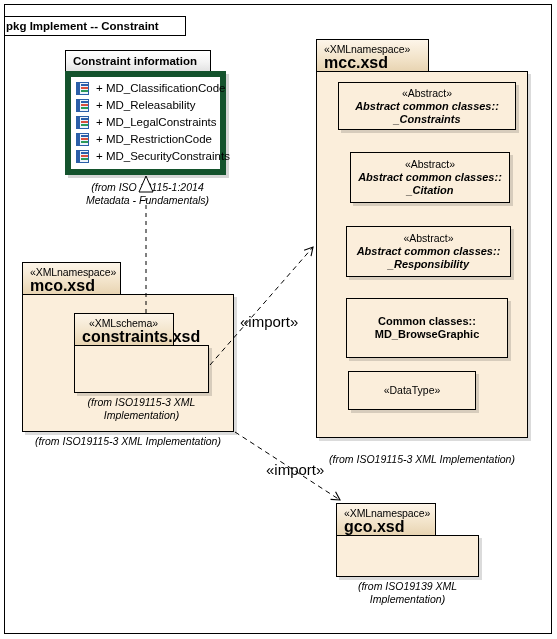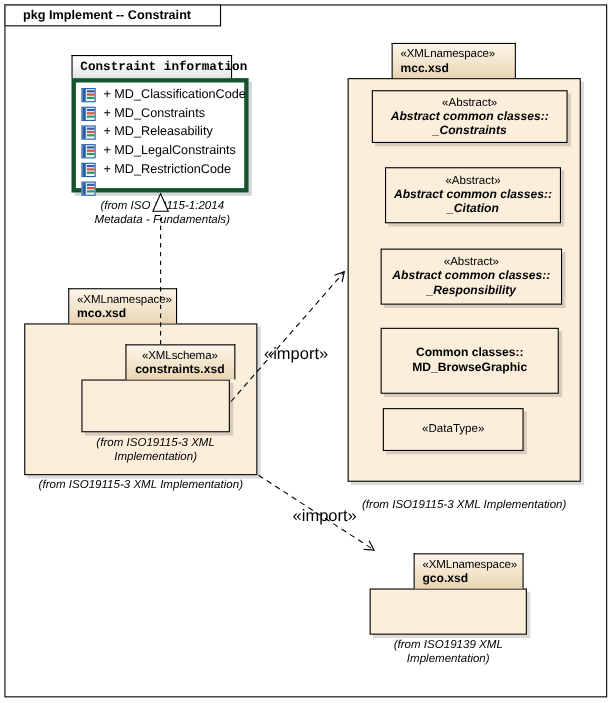--- a/index.html
+++ b/index.html
@@ -7,55 +7,54 @@
     width:557px;height:639px;position:relative;overflow:hidden;
     font-family:"Liberation Sans","DejaVu Sans",sans-serif;
     font-size:11px;color:#000;
   }
   
   #frame{
     position:absolute;left:4px;top:4px;width:548px;height:630px;
     border:1px solid #000;box-sizing:border-box;background:#fff;
   }
   #frame-tab{
-    position:absolute;left:4px;top:4px;height:20px;
+    position:absolute;left:4px;top:16px;height:20px;
     border:1px solid #000;border-bottom:1px solid #000;
     background:#fff;box-sizing:border-box;
-    padding:0 26px 0 16px;line-height:19px;
+    padding:0 26px 0 1px;line-height:19px;
     font-weight:bold;font-size:11.5px;white-space:nowrap;
   }
   .pkg-tab{
     position:absolute;left:0;top:0;box-sizing:border-box;
     border:1px solid #000;border-bottom:none;
     padding:3px 8px 2px 7px;line-height:13px;white-space:nowrap;
     background:linear-gradient(180deg,#fdf5e9 0%,#f2e3c9 60%,#e8d4b2 100%);
     z-index:3;
-    margin-left:40px;
   }
   .pkg-body{
     position:absolute;box-sizing:border-box;border:1px solid #000;
     background:#fbeedb;
     box-shadow:3px 3px 0 rgba(0,0,0,.14);
     z-index:2;
   }
   .stereo{font-size:10.5px;letter-spacing:-.1px;}
-  .pkgname{font-weight:bold;font-size:11px;}
+  .pkgname{font-weight:bold;font-size:16px;}
   .caption{
     position:absolute;text-align:center;font-style:italic;font-size:10.5px;
     line-height:13px;color:#000;z-index:4;
   }
   
   .wpkg-tab{
     position:absolute;box-sizing:border-box;border:1px solid #000;border-bottom:none;
     background:linear-gradient(180deg,#ffffff 0%,#f4f4f4 55%,#e3e3e3 100%);
     font-weight:bold;font-size:11.5px;padding:3px 8px 3px 7px;line-height:15px;
-    white-space:nowrap;z-index:3;font-family:Liberation Mono, monospace;
+    white-space:nowrap;z-index:3;
   }
   .wpkg-body{
-    position:absolute;box-sizing:border-box;border:4px solid #14532d;background:#fff;
+    position:absolute;box-sizing:border-box;border:6px solid #14532d;background:#fff;
     box-shadow:3px 3px 0 rgba(0,0,0,.16);z-index:2;
   }
   .feat{
     position:relative;height:17px;line-height:17px;padding-left:25px;
     font-size:11.5px;white-space:nowrap;
   }
   .feat .xicon{
     position:absolute;left:5px;top:2px;width:13px;height:13px;
     border:1px solid #2b5fa8;background:#eef4fc;box-sizing:border-box;
   }
@@ -104,29 +103,20 @@
       </span>
     <span>+ MD_ClassificationCode</span>
   </div>
   <div class="feat">
     <span class="xicon">
         <i class="bar"></i>
         <i class="l1"></i>
         <i class="l2"></i>
         <i class="l3"></i>
       </span>
-    <span>+ MD_Constraints</span>
-  </div>
-  <div class="feat">
-    <span class="xicon">
-        <i class="bar"></i>
-        <i class="l1"></i>
-        <i class="l2"></i>
-        <i class="l3"></i>
-      </span>
     <span>+ MD_Releasability</span>
   </div>
   <div class="feat">
     <span class="xicon">
         <i class="bar"></i>
         <i class="l1"></i>
         <i class="l2"></i>
         <i class="l3"></i>
       </span>
     <span>+ MD_LegalConstraints</span>
@@ -140,20 +130,21 @@
       </span>
     <span>+ MD_RestrictionCode</span>
   </div>
   <div class="feat">
     <span class="xicon">
         <i class="bar"></i>
         <i class="l1"></i>
         <i class="l2"></i>
         <i class="l3"></i>
       </span>
+    <span>+ MD_SecurityConstraints</span>
   </div>
 </div>
 <div class="caption" style="left:60px;top:181px;width:175px;">
   <div>(from ISO 19115-1:2014</div>
   <div>Metadata - Fundamentals)</div>
 </div>
 
 <div class="pkg-tab" style="left:22px;top:262px;width:99px;height:32px;">
   <div class="stereo">«XMLnamespace»</div>
   <div class="pkgname">mco.xsd</div>

